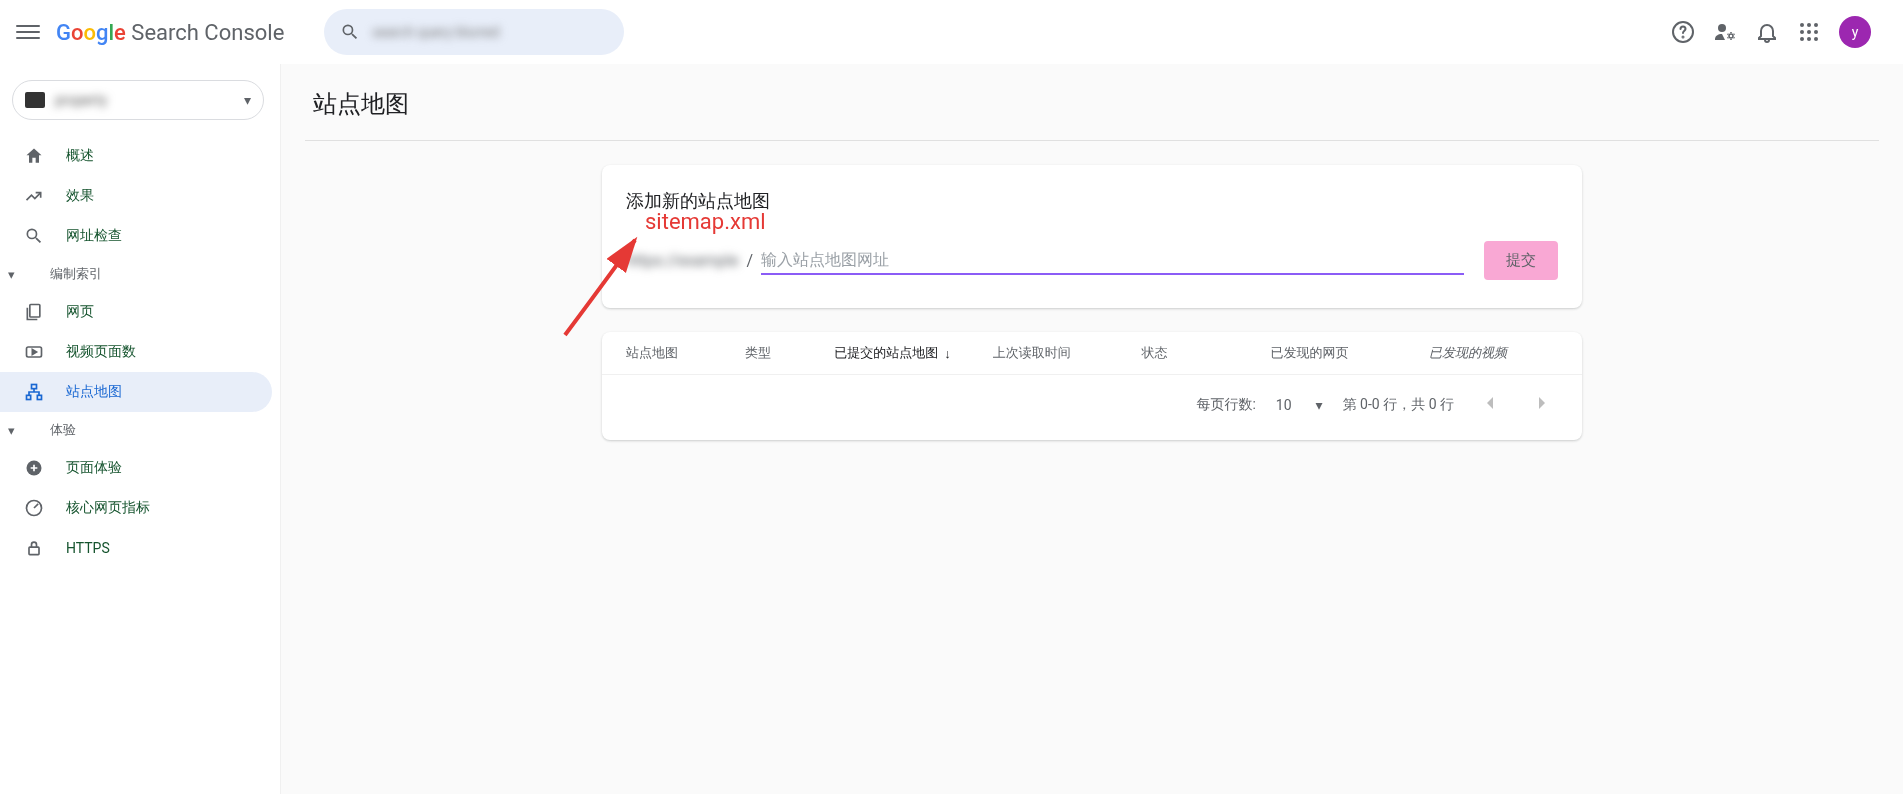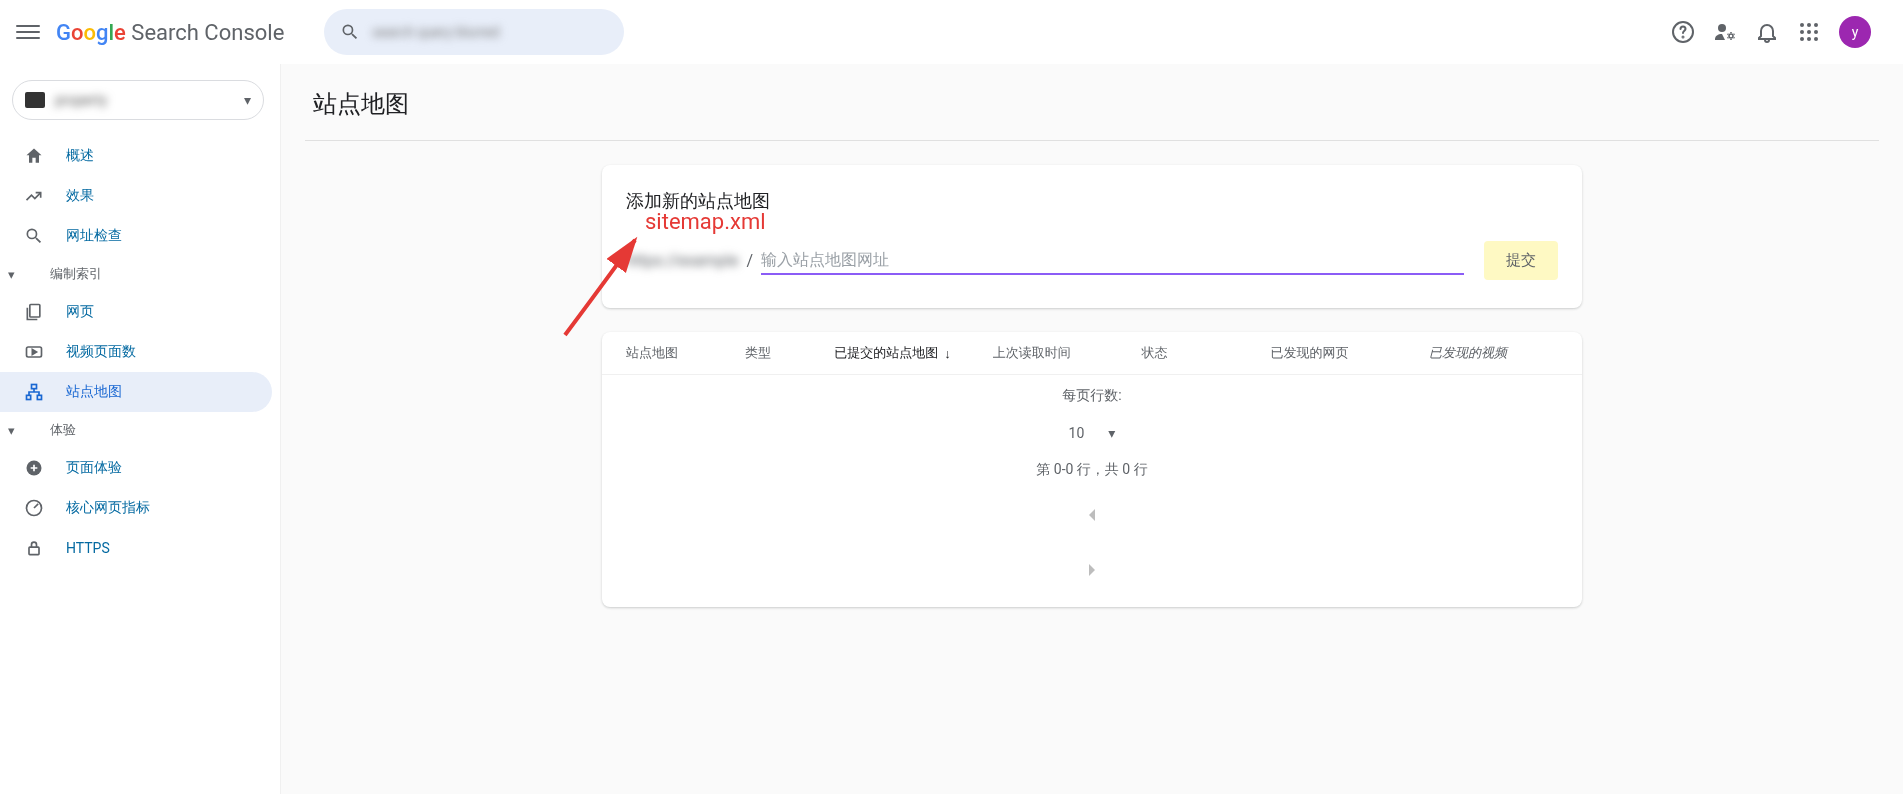--- a/index.html
+++ b/index.html
@@ -32,21 +32,21 @@
 .property-selector {
   border: 1px solid #dadce0; border-radius: 24px; height: 40px; margin: 8px 8px 16px 12px;
   display: flex; align-items: center; padding: 0 12px; cursor: pointer;
 }
 .prop-icon { width: 20px; height: 16px; background: #333; margin-right: 10px; border-radius: 2px; }
 .prop-text { flex: 1; filter: blur(4px); color: #555; font-size: 14px; }
 .prop-arrow { color: #5f6368; }
 
 .nav-item {
   display: flex; align-items: center; height: 40px; padding: 0 12px 0 24px;
-  color: #0369a1; border-radius: 0 20px 20px 0; cursor: pointer;
+  color: #14532d; border-radius: 0 20px 20px 0; cursor: pointer;
 }
 .nav-item .nicon { width: 24px; display: flex; align-items: center; color: #5f6368; }
 .nav-item .nlabel { margin-left: 18px; }
 .nav-item.nav-header { color: #5f6368; font-size: 13px; height: 36px; cursor: default; padding-left: 8px; }
 .nav-item.nav-header .nicon { color: #5f6368; }
 .nav-item.active { background: #e8eef9; color: #1967d2; }
 .nav-item.active .nicon { color: #1967d2; }
 
 .main { flex: 1; background: #fafafa; min-height: 730px; padding: 0 24px; border-left: 1px solid #f0f0f0; }
 
@@ -62,39 +62,39 @@
 
 .add-row { display: flex; align-items: center; gap: 8px; }
 .add-prefix { color: #5f6368; filter: blur(4px); font-size: 16px; }
 .slash { color: #5f6368; font-size: 16px; }
 .url-input {
   flex: 1; border: none; border-bottom: 2px solid #8b5cf6; font-size: 16px; padding: 4px 0;
   outline: none; color: #3b82f6; background: transparent;
 }
 .url-input::placeholder { color: #9aa0a6; }
 .submit-btn {
-  background: #fef9c3; color: #5f6368; border: none; border-radius: 4px;
+  background: #f9a8d4; color: #5f6368; border: none; border-radius: 4px;
   padding: 10px 22px; font-size: 15px; cursor: default; margin-left: 12px;
 }
 
 .annotation {
   position: absolute; color: #e53935; font-size: 22px; pointer-events: none;
 }
 .arrow-svg { position: absolute; pointer-events: none; }
 
 .card2-head { display: flex; align-items: center; padding: 24px 24px 8px; }
 .card2-head .ctitle { font-size: 18px; flex: 1; }
 .filter-icon { color: #5f6368; cursor: pointer; }
 
 .th-row { display: flex; padding: 12px 24px; color: #5f6368; font-size: 13px; }
 .th-cell { display: flex; align-items: center; }
 .th-bold { color: #202124; font-weight: 500; }
 .c1 { width: 120px; } .c2 { width: 90px; } .c3 { width: 160px; } .c4 { width: 150px; } .c5 { width: 130px; } .c6 { width: 160px; } .c7 { width: 130px; font-style: italic; }
 
-.pager { display: flex; align-items: center; justify-content: flex-end; padding: 12px 24px 18px; color: #5f6368; gap: 20px; border-top: 1px solid #f0f0f0; flex-direction: column; }
+.pager { display: flex; align-items: center; justify-content: flex-end; padding: 12px 24px 18px; color: #5f6368; gap: 20px; border-top: 1px solid #f0f0f0; }
 .pager .pg-select { display: inline-flex; align-items: center; gap: 24px; cursor: pointer; }
 .pager .pg-btn { color: #bdbdbd; cursor: pointer; padding: 4px; }
 
 .rel-wrap { position: relative; }
 
 svg.ico16 { width: 20px; height: 20px; }
 svg.ico24 { width: 24px; height: 24px; }
 </style>
 </head>
 <body>

